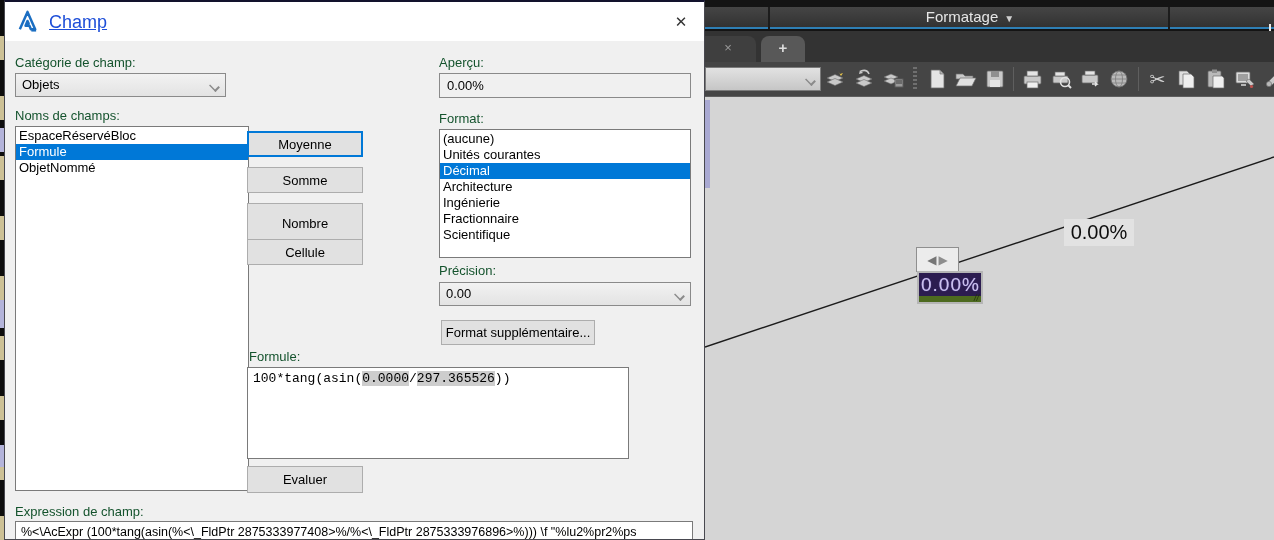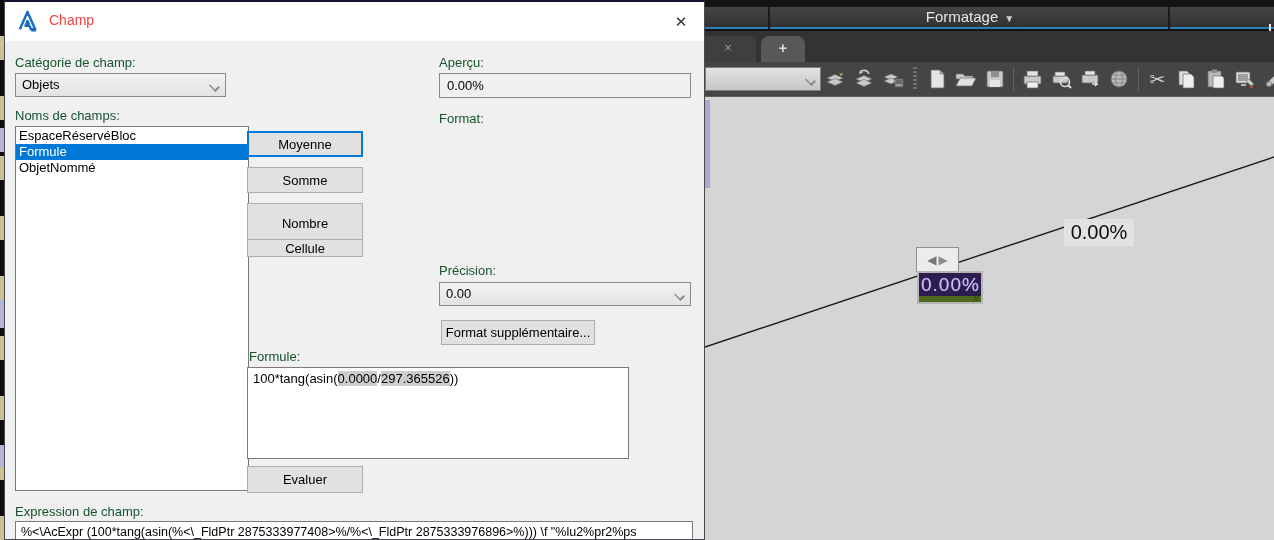--- a/index.html
+++ b/index.html
@@ -62,21 +62,21 @@
   
   .edge-artifact { position:absolute; left:0; top:0; width:4px; height:540px;
                    background:repeating-linear-gradient(180deg,#0d0d0d 0 36px,#cdc196 36px 60px); }
   .edge-seg { position:absolute; left:0; width:4px; background:#b4b4da; }
 
   .dialog { position:absolute; left:4px; top:0; width:701px; height:540px; background:#f0f0f0;
             border:1px solid #48484f; border-top:2px solid #12122c; overflow:hidden;
             font-size:13px; color:#000; }
   .titlebar { position:absolute; left:0; top:0; width:100%; height:39px; background:#ffffff; }
   .app-logo { position:absolute; left:11px; top:8px; width:23px; height:23px; }
-  .title-text { position:absolute; left:44px; top:10px; font-size:14px; color:#ef4444; }
+  .title-text { position:absolute; left:44px; top:10px; font-size:18px; color:#1d4ed8;text-decoration:underline; }
   .close-btn { position:absolute; right:8px; top:6px; width:30px; height:27px; text-align:center;
                line-height:27px; font-size:15px; color:#333; }
 
   .lbl { position:absolute; color:#14532d; }
   .combo { position:absolute; height:24px; background:linear-gradient(180deg,#f2f2f2,#e3e3e3);
            border:1px solid #8a8a8a; line-height:22px; padding-left:6px; }
   .combo .chev-wrap { position:absolute; right:7px; top:8px; width:8px; height:8px; }
   .field-box { position:absolute; height:25px; background:#f0f0f0; border:1px solid #8a8a8a;
                line-height:23px; padding-left:7px; }
   .listbox { position:absolute; background:#ffffff; border:1px solid #7a7a7a; padding:1px 0;
@@ -293,37 +293,46 @@
     <span class="lbl" style="left:10px;top:106px;">Noms de champs:</span>
     <div class="listbox" style="left:10px;top:124px;width:234px;height:365px;">
       <div class="li">EspaceRéservéBloc</div>
       <div class="li selected">Formule</div>
       <div class="li">ObjetNommé</div>
     </div>
 
     <div class="btn focused" style="left:242px;top:129px;width:116px;height:26px;text-align:center;">Moyenne</div>
     <div class="btn" style="left:242px;top:165px;width:116px;height:26px;text-align:center;">Somme</div>
     <div class="btn" style="left:242px;top:201px;width:116px;height:41px;">Nombre</div>
-    <div class="btn" style="left:242px;top:237px;width:116px;height:18px;">Cellule</div>
+    <div class="btn" style="left:242px;top:237px;width:116px;height:26px;">Cellule</div>
 
     <span class="lbl" style="left:434px;top:53px;">Aperçu:</span>
     <div class="field-box" style="left:434px;top:71px;width:252px;">0.00%</div>
 
     <span class="lbl" style="left:434px;top:109px;">Format:</span>
+    <div class="listbox" style="left:434px;top:127px;width:252px;height:129px;">
+      <div class="li">(aucune)</div>
+      <div class="li">Unités courantes</div>
+      <div class="li selected">Décimal</div>
+      <div class="li">Architecture</div>
+      <div class="li">Ingénierie</div>
+      <div class="li">Fractionnaire</div>
+      <div class="li">Scientifique</div>
+    </div>
 
     <span class="lbl" style="left:434px;top:261px;">Précision:</span>
     <div class="combo" style="left:434px;top:280px;width:252px;">
       <span>0.00</span>
       <span class="chev-wrap chev"></span>
     </div>
 
     <div class="btn" style="left:436px;top:318px;width:154px;height:25px;">Format supplémentaire...</div>
 
     <span class="lbl" style="left:244px;top:347px;">Formule:</span>
-    <div class="textarea" style="left:242px;top:365px;width:382px;height:92px;">
+    <div class="textarea" style="left:242px;top:365px;width:382px;height:92px;font-family:Liberation Mono, monospace;">
       <span>100*tang(asin(</span><span class="hl">0.0000</span><span>/</span><span class="hl">297.365526</span><span>))</span>
     </div>
 
     <div class="btn" style="left:242px;top:464px;width:116px;height:27px;">Evaluer</div>
 
     <span class="lbl" style="left:10px;top:502px;">Expression de champ:</span>
     <div class="expr-box" style="left:10px;top:519px;width:678px;height:34px;">%&lt;\AcExpr (100*tang(asin(%&lt;\_FldPtr 2875333977408&gt;%/%&lt;\_FldPtr 2875333976896&gt;%))) \f "%lu2%pr2%ps</div>
   </div>
 </div>
 

